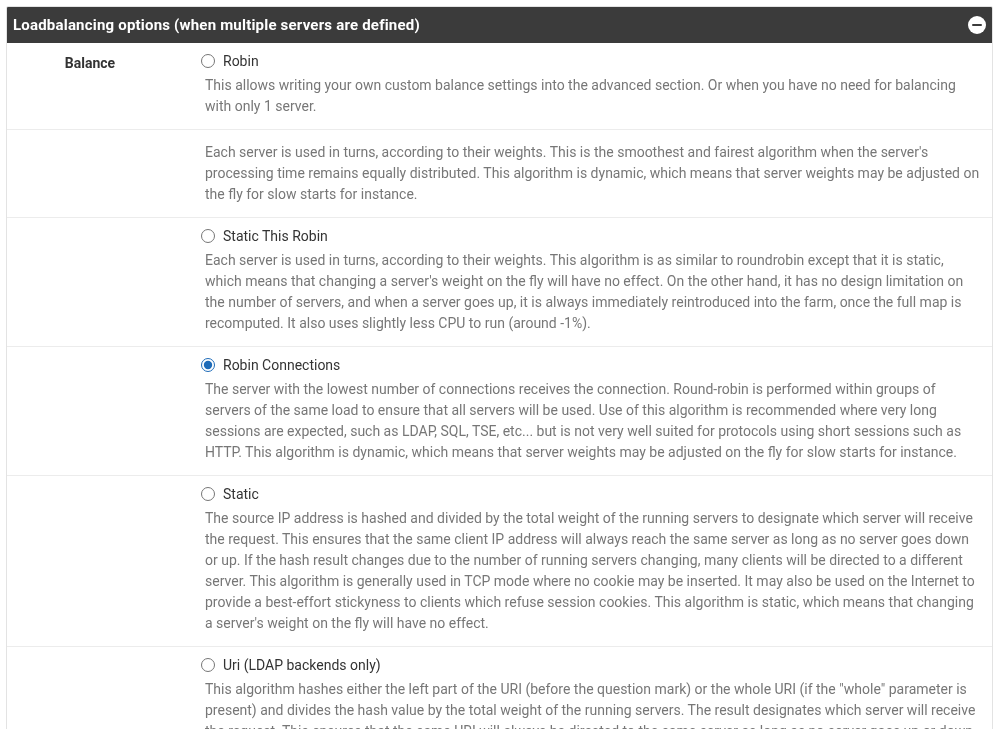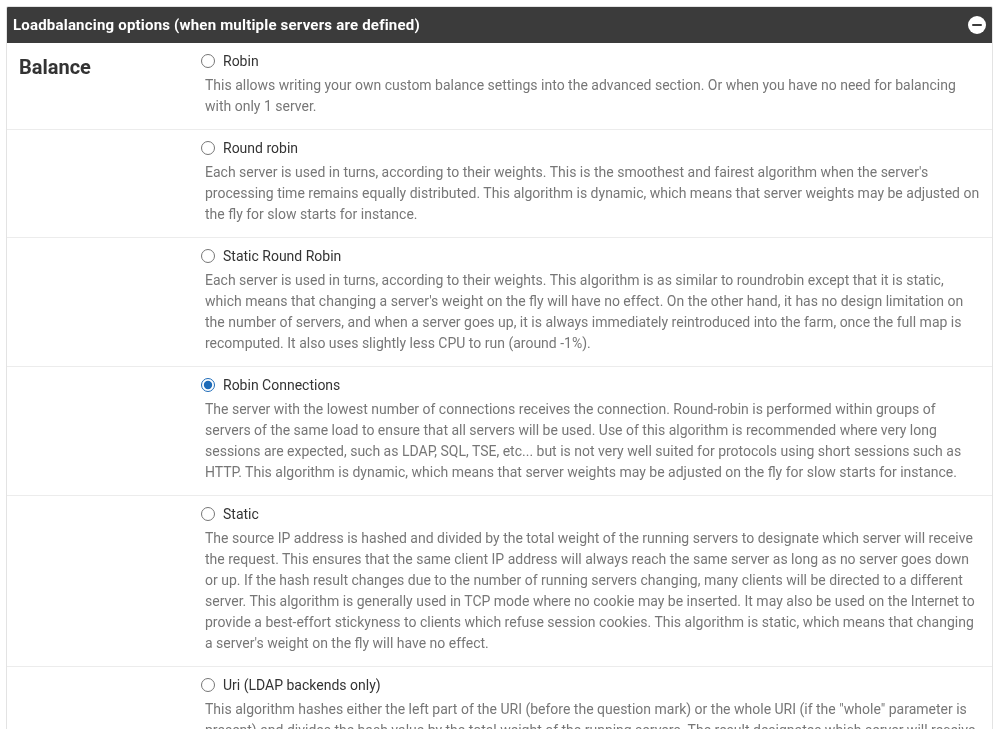--- a/index.html
+++ b/index.html
@@ -42,25 +42,25 @@
   }
   .panel-body { background:#fff; }
   .section {
     display:flex;
     border-bottom:1px solid #ececec;
     padding:10px 12px 12px 12px;
   }
   .section:last-child { border-bottom:none; }
   .label-col {
     width:160px; flex:0 0 160px;
-    text-align:left;
+    text-align:center;
     padding-right:18px;
     font-weight:700;
     color:#333;
-    font-size:20px;
+    font-size:14px;
     padding-top:2px;
   }
   .content-col {
     flex:1 1 auto;
     min-width:0;
     color:#666;
   }
   .radio-row {
     display:flex;
     align-items:center;
@@ -100,34 +100,30 @@
           <input type="radio" name="balance" style="">
           <span class="opt-label">Robin</span>
         </div>
         <div class="desc">This allows writing your own custom balance settings into the advanced section. Or when you have no need for balancing with only 1 server.</div>
       </div>
     </div>
 
     <div class="section">
       <div class="label-col"></div>
       <div class="content-col">
-        <div class="radio-row">
-          <input type="radio" name="balance" style="">
-          <span class="opt-label">Round robin</span>
-        </div>
         <div class="desc">Each server is used in turns, according to their weights. This is the smoothest and fairest algorithm when the server's processing time remains equally distributed. This algorithm is dynamic, which means that server weights may be adjusted on the fly for slow starts for instance.</div>
       </div>
     </div>
 
     <div class="section">
       <div class="label-col"></div>
       <div class="content-col">
         <div class="radio-row">
           <input type="radio" name="balance" style="">
-          <span class="opt-label">Static Round Robin</span>
+          <span class="opt-label">Static This Robin</span>
         </div>
         <div class="desc">Each server is used in turns, according to their weights. This algorithm is as similar to roundrobin except that it is static, which means that changing a server's weight on the fly will have no effect. On the other hand, it has no design limitation on the number of servers, and when a server goes up, it is always immediately reintroduced into the farm, once the full map is recomputed. It also uses slightly less CPU to run (around -1%).</div>
       </div>
     </div>
 
     <div class="section">
       <div class="label-col"></div>
       <div class="content-col">
         <div class="radio-row">
           <input type="radio" name="balance" checked="" style="">

